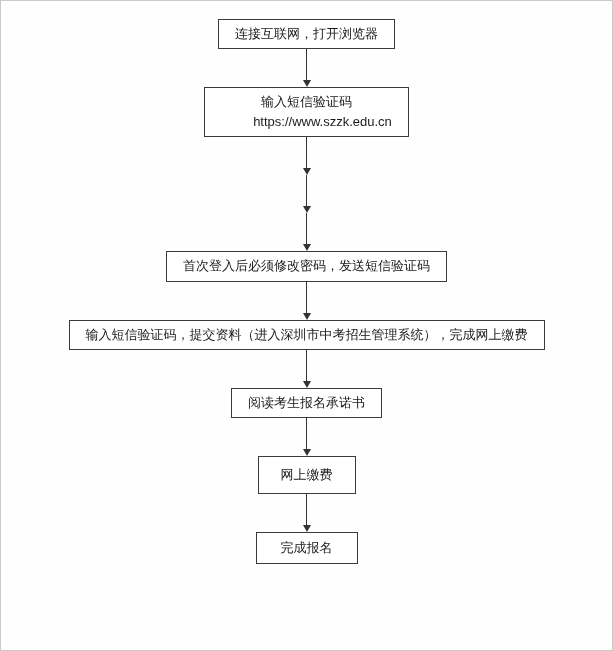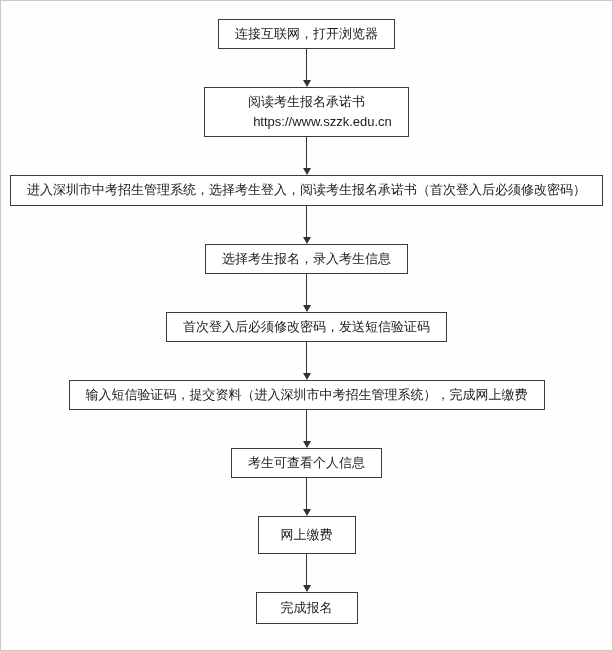--- a/index.html
+++ b/index.html
@@ -62,41 +62,35 @@
   <div class="box">
     <span>连接互联网，打开浏览器</span>
   </div>
 
   <div class="arrow">
       <i class="shaft"></i>
       <i class="head"></i>
     </div>
 
   <div class="box">
-    <span>阅读考生报名承诺书</span>
+    <span>输入短信验证码</span>
     <span class="line2">https://www.szzk.edu.cn</span>
   </div>
 
   <div class="arrow">
       <i class="shaft"></i>
       <i class="head"></i>
     </div>
 
-  <div class="box wide">
-    <span>进入深圳市中考招生管理系统，选择考生登入，阅读考生报名承诺书（首次登入后必须修改密码）</span>
-  </div>
 
   <div class="arrow">
       <i class="shaft"></i>
       <i class="head"></i>
     </div>
 
-  <div class="box">
-    <span>选择考生报名，录入考生信息</span>
-  </div>
 
   <div class="arrow">
       <i class="shaft"></i>
       <i class="head"></i>
     </div>
 
   <div class="box">
     <span>首次登入后必须修改密码，发送短信验证码</span>
   </div>
 
@@ -108,21 +102,21 @@
   <div class="box wide">
     <span>输入短信验证码，提交资料（进入深圳市中考招生管理系统），完成网上缴费</span>
   </div>
 
   <div class="arrow">
       <i class="shaft"></i>
       <i class="head"></i>
     </div>
 
   <div class="box">
-    <span>考生可查看个人信息</span>
+    <span>阅读考生报名承诺书</span>
   </div>
 
   <div class="arrow">
       <i class="shaft"></i>
       <i class="head"></i>
     </div>
 
   <div class="box" style="padding:8px 22px;text-align:center;">
     <span>网上缴费</span>
   </div>

